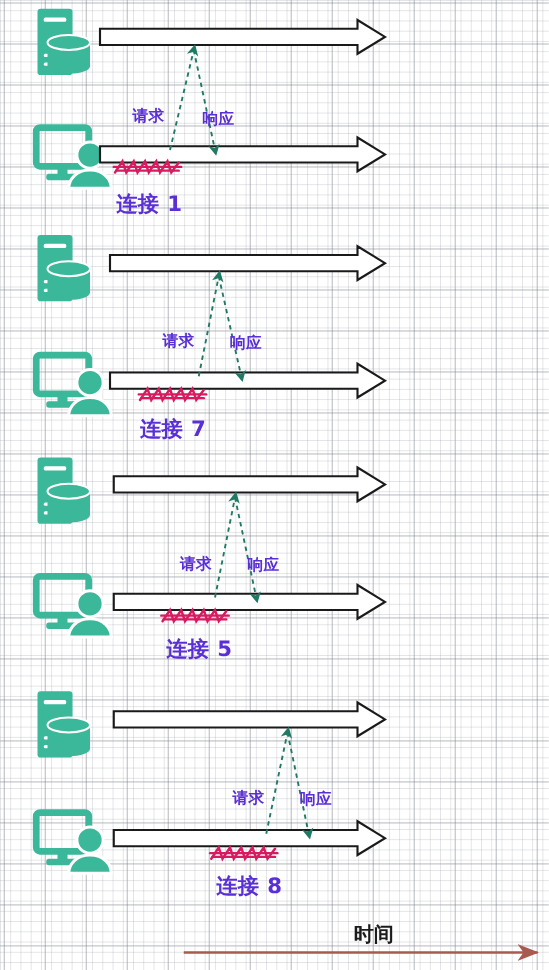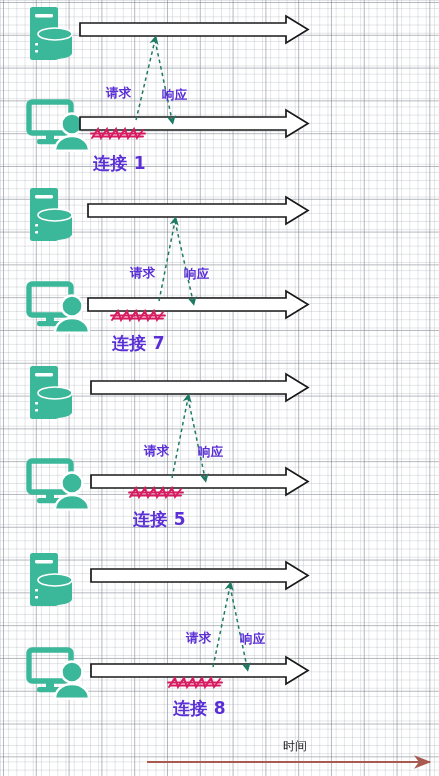--- a/index.html
+++ b/index.html
@@ -28,22 +28,22 @@
     color:#5a2fd6;
     font-size:12.5px;
     font-weight:bold;
     white-space:nowrap;
     letter-spacing:.3px;
   }
   .lbl-conn{font-size:17px;}
   .timelbl{
     position:absolute;
     color:#1b1b1b;
-    font-size:12px;
-    font-weight:normal;
+    font-size:16px;
+    font-weight:bold;
     white-space:nowrap;
   }
   svg{display:block;overflow:visible;}
 </style>
 </head>
 <body>
 
 <div id="canvas">
 
   <svg class="layer" width="439" height="776" viewBox="0 0 439 776">

